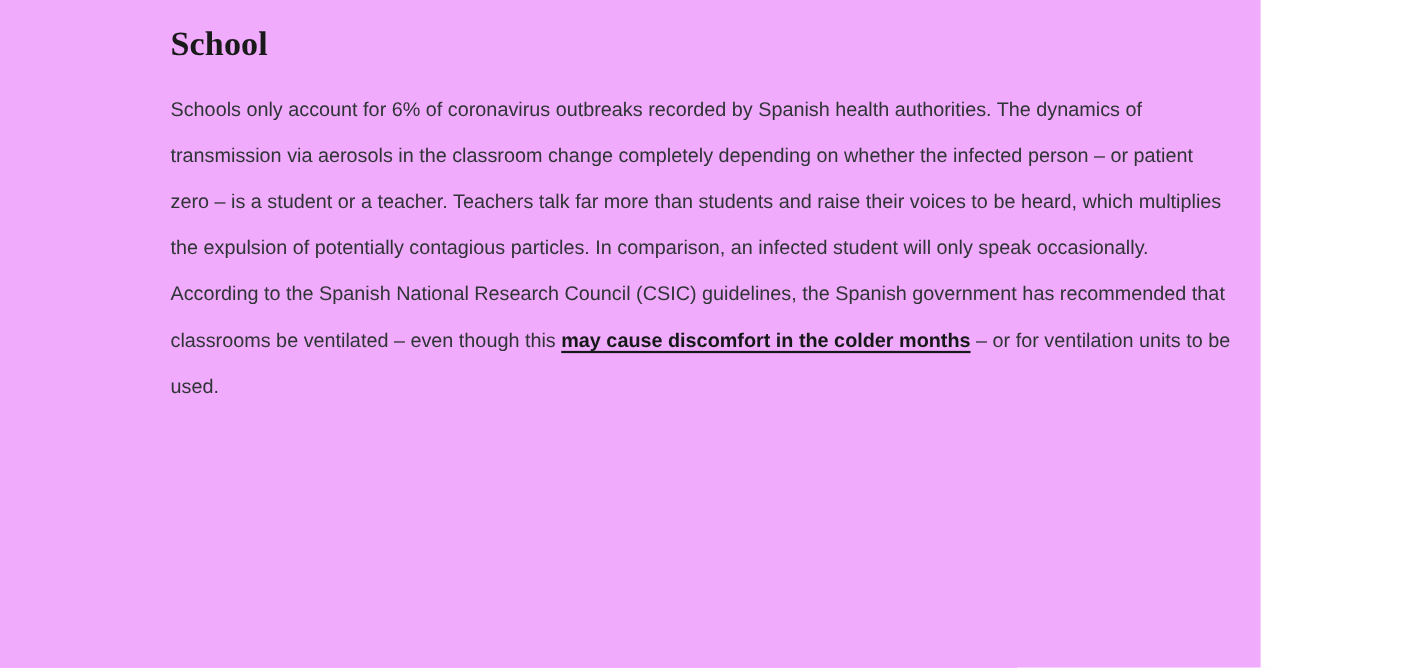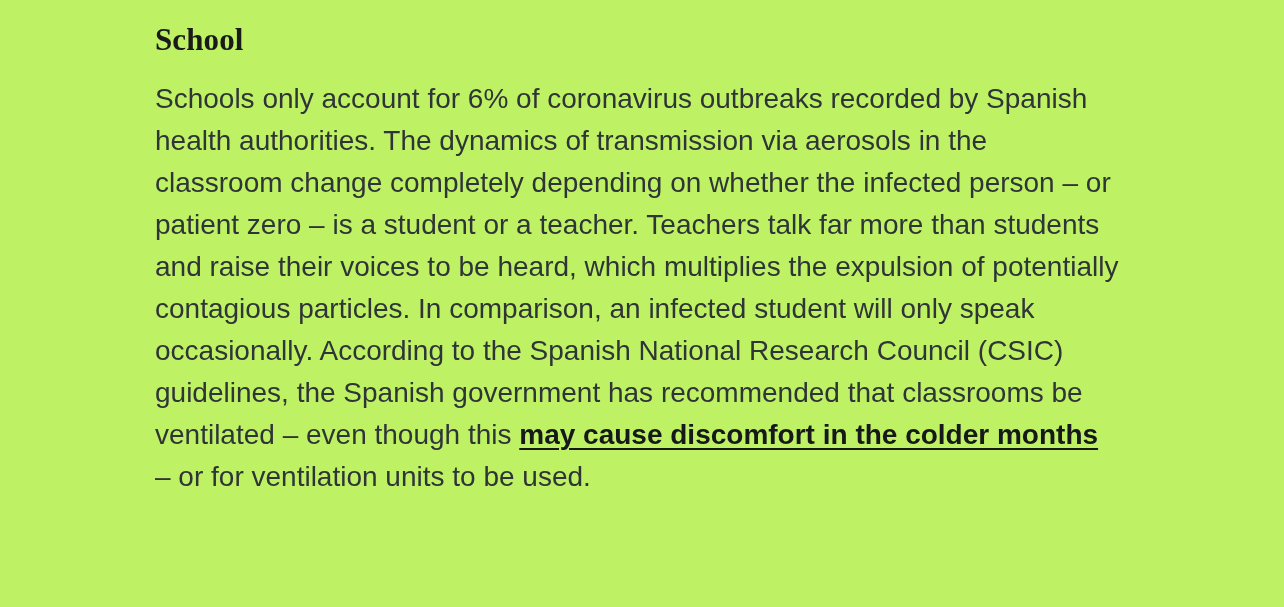--- a/index.html
+++ b/index.html
@@ -9,43 +9,43 @@
   }
   body {
     width: 1284px;
     height: 607px;
     overflow: hidden;
     font-family: "Liberation Sans", sans-serif;
     -webkit-font-smoothing: antialiased;
   }
   .page {
     position: relative;
-    width: 1284px;
+    width: 1146px;
     height: 607px;
-    background: #bef264;
+    background: #f0abfc;
     text-decoration: underline;
   }
   .article {
     position: absolute;
     left: 155px;
     top: 22px;
     width: 965px;
   }
   .section-heading {
     font-family: "Liberation Serif", serif;
     font-weight: bold;
     font-size: 31px;
     line-height: 36px;
     color: #1a1a1a;
     margin: 0 0 20px 0;
     letter-spacing: 0.1px;
   }
   .body-text {
     font-family: "Liberation Sans", sans-serif;
-    font-size: 28px;
+    font-size: 18px;
     line-height: 42px;
     color: #2f3436;
     margin: 0;
     font-weight: 400;
   }
   .body-text .highlight {
     font-weight: bold;
     color: #16181a;
     text-decoration: underline;
     text-decoration-thickness: 2px;

